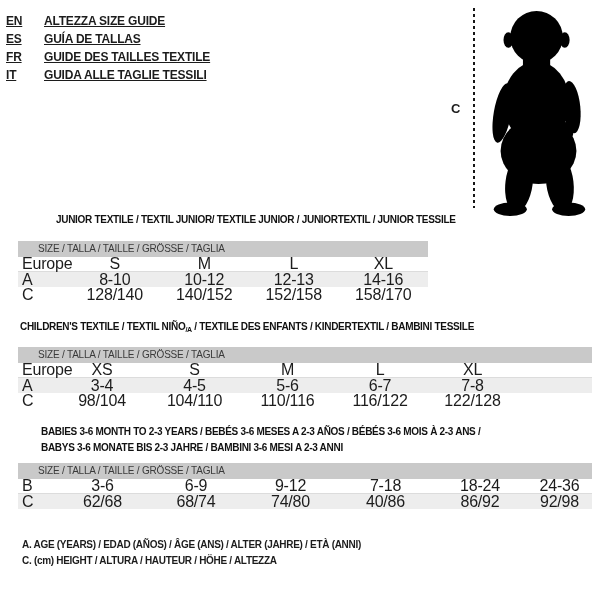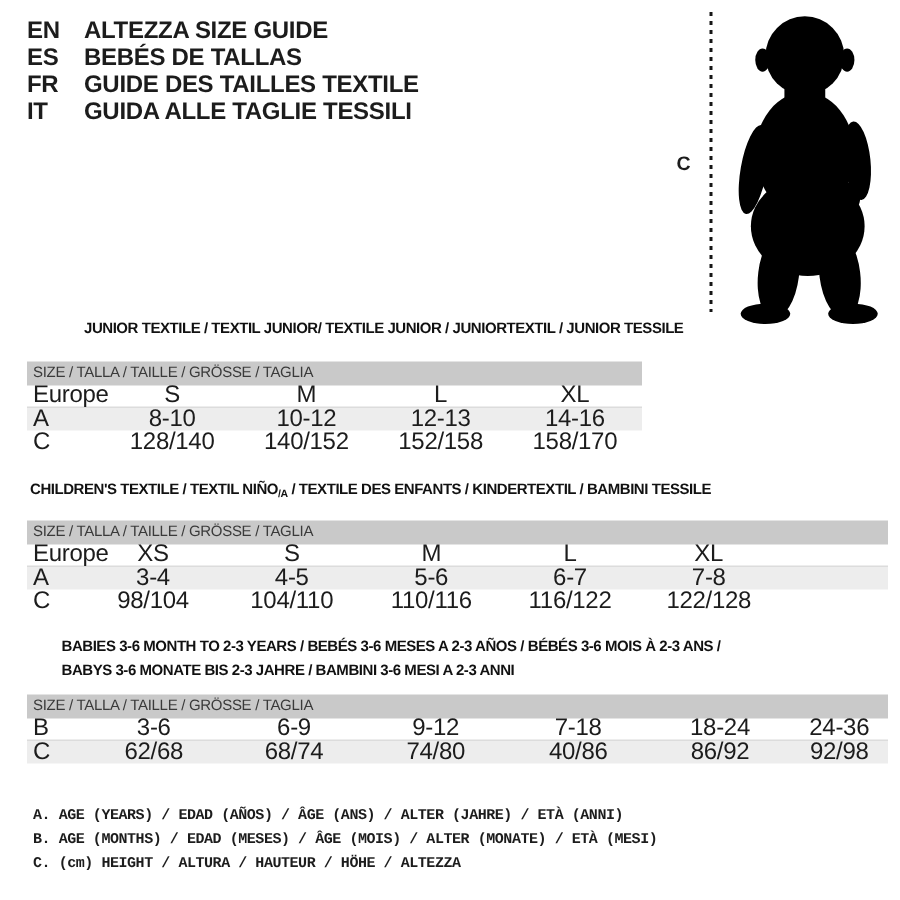--- a/index.html
+++ b/index.html
@@ -3,21 +3,21 @@
 <meta charset="utf-8">
 <style>
   html,body{margin:0;padding:0;}
   body{
     width:600px;height:600px;background:#ffffff;position:relative;
     font-family:"Liberation Sans", sans-serif;color:#1c1c1c;overflow:hidden;
   }
   .abs{position:absolute;}
 
   
-  .langs{left:18px;top:12px;font-weight:bold;font-size:16px;letter-spacing:-0.2px;}
+  .langs{left:6px;top:12px;font-weight:bold;font-size:12px;letter-spacing:-0.2px;text-decoration:underline;}
   .lang-row{display:grid;grid-template-columns:38px auto;line-height:18px;white-space:nowrap;}
 
   
   .dash-line{
     left:473px;top:8px;width:2px;height:200px;
     background:repeating-linear-gradient(to bottom,#161616 0 3px,transparent 3px 6px);
   }
   .c-label{left:451px;top:101px;font-size:13px;font-weight:bold;}
   .toddler{left:480px;top:8px;}
 
@@ -25,46 +25,46 @@
   .sec-title{
     font-weight:bold;font-size:10px;letter-spacing:-0.3px;color:#111;white-space:nowrap;
   }
   .sec-title sub{font-size:7px;vertical-align:-2px;}
   .title-line{line-height:16px;white-space:nowrap;padding-left:21px;}
 
   
   .size-table{left:18px;}
   .size-bar{
     background:#c9c9c9;color:#3a3a3a;height:16px;line-height:16px;
-    font-size:10px;letter-spacing:-0.2px;padding-left:4px;white-space:nowrap;
+    font-size:10px;letter-spacing:-0.2px;padding-left:20px;white-space:nowrap;
   }
   .t-row{height:15px;line-height:15px;font-size:16px;letter-spacing:-0.2px;display:grid;}
   .t-row.shaded{background:#ededed;}
   .t-row.hairline{border-bottom:1px solid #dcdcdc;height:14px;line-height:14px;}
   .t-row .lbl{text-align:left;padding-left:4px;}
   .t-row .c{text-align:center;}
   .t1 .t-row{grid-template-columns:52px repeat(4,1fr);}
   .t2 .t-row{grid-template-columns:38px 92px 93px 93px 92px 93px 1fr;}
   .t3 .t-row{grid-template-columns:38px 93px 94px 95px 95px 94px 1fr;}
 
   
-  .notes{left:22px;top:537px;font-weight:bold;font-size:10px;letter-spacing:-0.3px;font-family:Liberation Mono, monospace;}
+  .notes{left:22px;top:537px;font-weight:bold;font-size:10px;letter-spacing:-0.3px;}
   .note-line{line-height:16px;white-space:nowrap;}
 </style>
 </head>
 <body>
 
 <div class="abs langs">
   <div class="lang-row">
     <span>EN</span>
     <span>ALTEZZA SIZE GUIDE</span>
   </div>
   <div class="lang-row">
     <span>ES</span>
-    <span>BEBÉS DE TALLAS</span>
+    <span>GUÍA DE TALLAS</span>
   </div>
   <div class="lang-row">
     <span>FR</span>
     <span>GUIDE DES TAILLES TEXTILE</span>
   </div>
   <div class="lang-row">
     <span>IT</span>
     <span>GUIDA ALLE TAGLIE TESSILI</span>
   </div>
 </div>
@@ -170,15 +170,14 @@
     <span class="c">68/74</span>
     <span class="c">74/80</span>
     <span class="c">40/86</span>
     <span class="c">86/92</span>
     <span class="c">92/98</span>
   </div>
 </div>
 
 <div class="abs notes">
   <div class="note-line">A. AGE (YEARS) / EDAD (AÑOS) / ÂGE (ANS) / ALTER (JAHRE) / ETÀ (ANNI)</div>
-  <div class="note-line">B. AGE (MONTHS) / EDAD (MESES) / ÂGE (MOIS) / ALTER (MONATE) / ETÀ (MESI)</div>
   <div class="note-line">C. (cm) HEIGHT / ALTURA / HAUTEUR / HÖHE / ALTEZZA</div>
 </div>
 
 </body></html>

